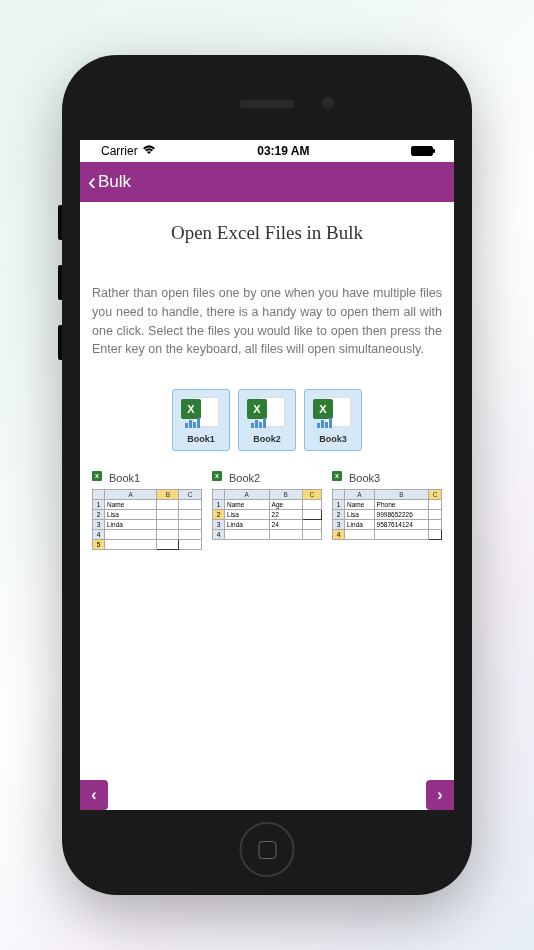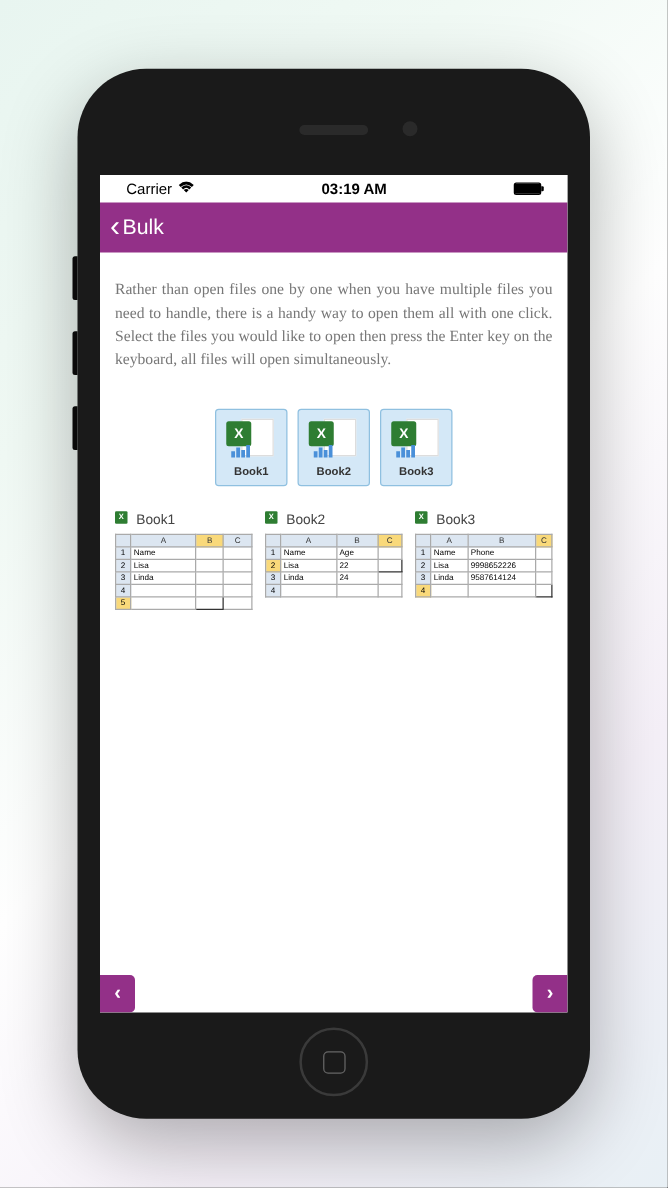--- a/index.html
+++ b/index.html
@@ -125,21 +125,21 @@
     }
     .title {
       font-family: Georgia, 'Times New Roman', serif;
       font-size: 19px;
       color: #333;
       text-align: center;
       margin-bottom: 40px;
       font-weight: normal;
     }
     .description {
-      font-family: Liberation Serif, serif;
+      font-family: Liberation Sans, sans-serif;
       font-size: 12.5px;
       color: #777;
       line-height: 1.5;
       text-align: justify;
       margin-bottom: 30px;
     }
     .illustration {
       display: flex;
       flex-direction: column;
       align-items: center;
@@ -332,20 +332,21 @@
     </div>
 
     <div class="nav-bar">
       <div class="back-button">
         <span class="chevron-left">‹</span>
         <span>Bulk</span>
       </div>
     </div>
 
     <div class="content">
+      <h1 class="title">Open Excel Files in Bulk</h1>
       <p class="description">Rather than open files one by one when you have multiple files you need to handle, there is a handy way to open them all with one click. Select the files you would like to open then press the Enter key on the keyboard, all files will open simultaneously.</p>
 
       <div class="illustration">
         <div class="file-icons">
           <div class="file-icon">
             <div class="file-icon-img">
               <div class="sheet-bg"></div>
               <div class="excel-x">X</div>
               <div class="chart-bars">
                   <div class="chart-bar" style="height:5px"></div>

